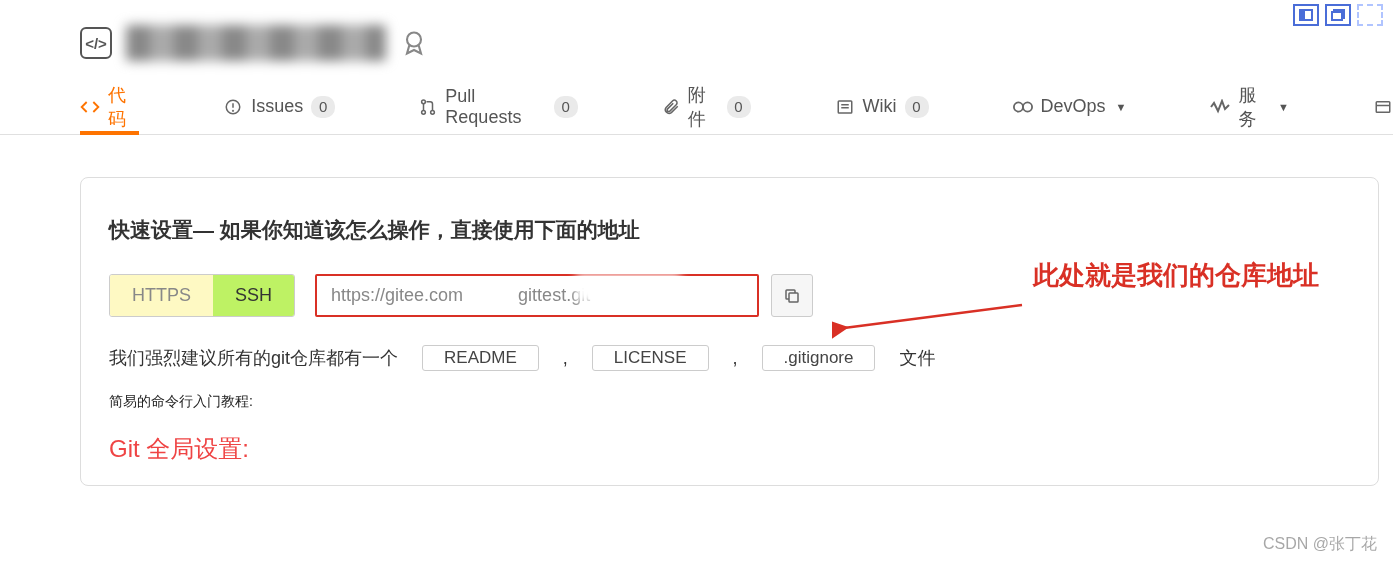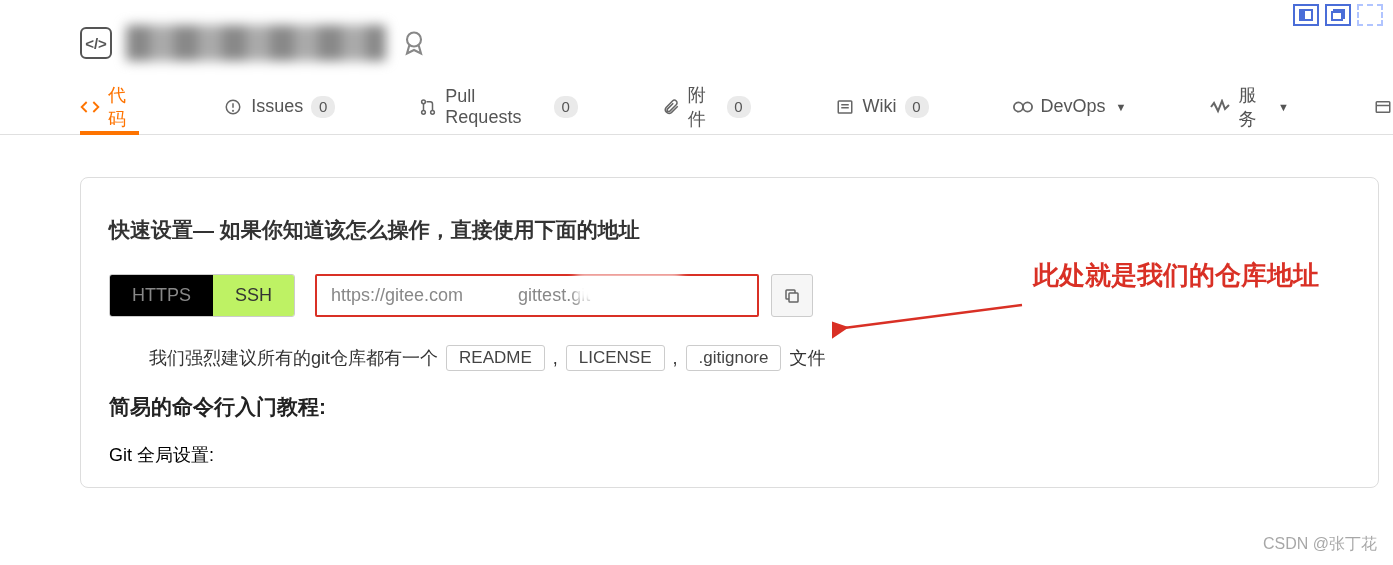--- a/index.html
+++ b/index.html
@@ -15,32 +15,32 @@
     .tab { display: flex; align-items: center; gap: 8px; color: #555; font-size: 18px; height: 100%; cursor: pointer; position: relative; }
     .tab.active { color: #fe7300; }
     .tab.active::after { content: ""; position: absolute; left: 0; right: 0; bottom: -1px; height: 4px; background: #fe7300; }
     .tab-icon { width: 20px; height: 20px; display: inline-flex; align-items: center; justify-content: center; }
     .count-badge { background: #eaeaea; color: #555; border-radius: 10px; min-width: 24px; height: 22px; display: inline-flex; align-items: center; justify-content: center; font-size: 15px; padding: 0 6px; }
     .chevron-down { font-size: 11px; margin-left: 2px; }
     .content-box { border: 1px solid #ddd; border-radius: 8px; margin: 42px 14px 0 80px; padding: 38px 34px 20px 28px; position: relative; }
     .quick-title { font-size: 21px; font-weight: 700; color: #333; margin-bottom: 30px; }
     .clone-row { display: flex; align-items: stretch; gap: 0; margin-bottom: 28px; }
     .proto-group { display: flex; border: 1px solid #ccc; border-radius: 3px; overflow: hidden; }
-    .proto-btn { padding: 10px 22px; font-size: 18px; color: #888; background: #000000; border: none; cursor: pointer; }
+    .proto-btn { padding: 10px 22px; font-size: 18px; color: #888; background: #fef9c3; border: none; cursor: pointer; }
     .proto-btn.active { background: #bef264; color: #333; }
     .url-input-wrap { display: flex; align-items: stretch; margin-left: 20px; border: 2px solid #d93025; border-radius: 2px; }
     .url-input { width: 440px; padding: 8px 14px; font-size: 18px; color: #888; border: none; background: #fff; outline: none; }
     .url-blur-overlay { position: absolute; left: 495px; top: 96px; width: 105px; height: 28px; background: #fff; filter: blur(4px); pointer-events: none; }
     .copy-btn { width: 42px; display: flex; align-items: center; justify-content: center; border: 1px solid #ccc; background: #f6f6f6; margin-left: 12px; border-radius: 3px; cursor: pointer; }
-    .suggest-line { font-size: 18px; color: #333; margin-bottom: 22px; display: flex; align-items: center; flex-wrap: wrap; gap: 8px; margin-left: 40px; }
-    .file-chip { border: 1px solid #ccc; border-radius: 3px; padding: 2px 12px; color: #444; font-size: 17px; text-align: right; }
+    .suggest-line { font-size: 18px; color: #333; margin-bottom: 22px; display: flex; align-items: center; flex-wrap: wrap; gap: 24px; }
+    .file-chip { border: 1px solid #ccc; border-radius: 3px; padding: 2px 21px; color: #444; font-size: 17px; text-align: right; }
     .help-line { font-size: 18px; color: #333; margin-bottom: 36px; }
     .help-line a { color: #1b6fbb; text-decoration: none; }
-    .section-title { font-size: 21px; font-weight: 700; color: #222; margin-bottom: 22px; }
-    .sub-line { font-size: 18px; color: #000000; }
+    .section-title { font-size: 14px; font-weight: 400; color: #222; margin-bottom: 22px; }
+    .sub-line { font-size: 24px; color: #ef4444; }
     .annotation { position: absolute; right: 74px; top: 258px; color: #d93025; font-size: 26px; font-family: "KaiTi","STKaiti",serif; font-weight: bold; }
     .arrow { position: absolute; left: 832px; top: 300px; width: 200px; height: 50px; pointer-events: none; }
     .watermark { position: absolute; right: 16px; bottom: 10px; color: rgba(120,120,120,0.65); font-size: 16px; }
   </style>
 </head>
 <body>
 
 <div class="topbar">
   <div class="topbar-btn">
       <svg width="14" height="12" viewBox="0 0 14 12">

